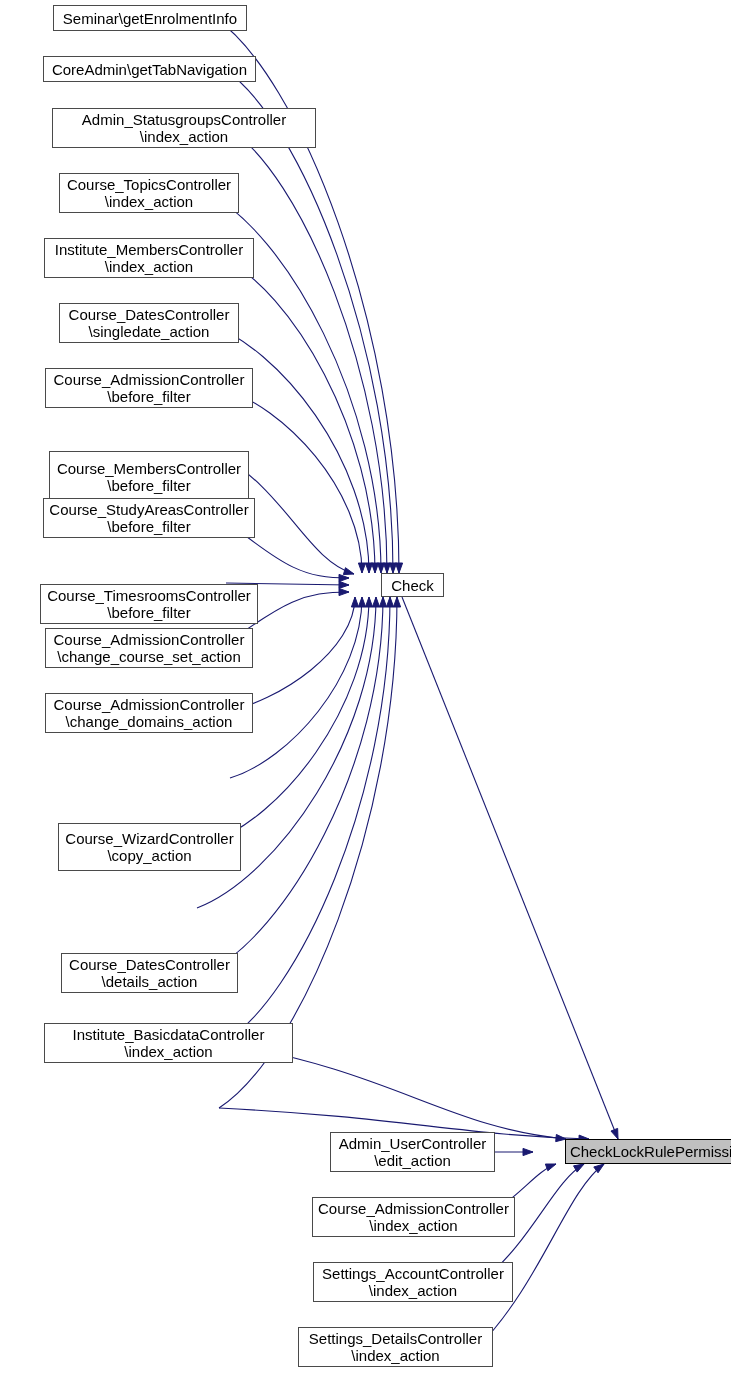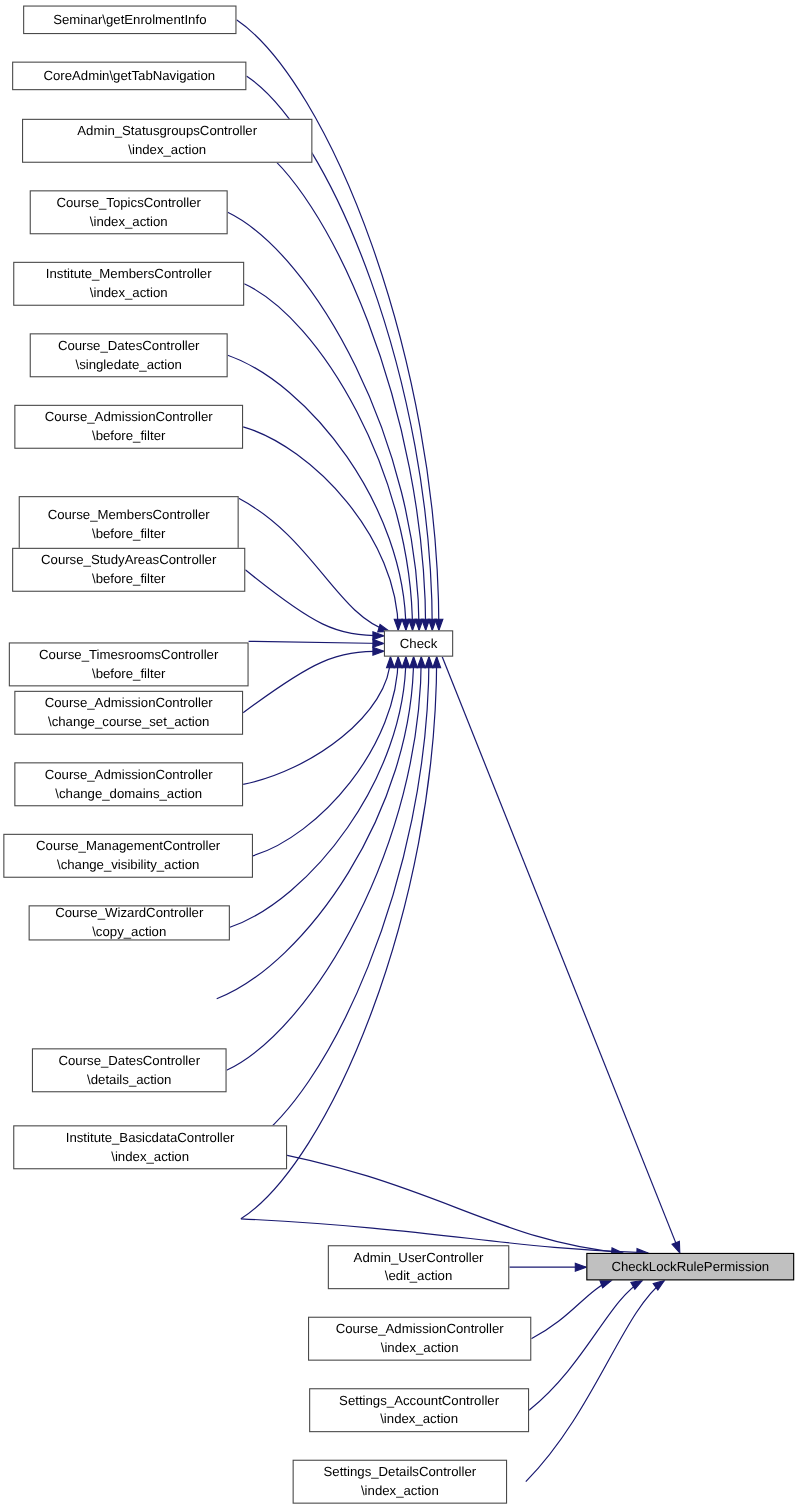--- a/index.html
+++ b/index.html
@@ -14,25 +14,26 @@
   .node {
     position:absolute;
     box-sizing:border-box;
     background:var(--node-fill,#ffffff);
     border:1.5px solid var(--node-border,#4a4a4a);
     display:flex;
     flex-direction:column;
     justify-content:center;
     align-items:center;
     text-align:left;
-    font-size:12px;
+    font-size:15px;
     line-height:17px;
     color:var(--text,#000000);
     white-space:nowrap;
     z-index:2;
+    margin-left:32px;
   }
   .node.highlight {
     background:var(--hl-fill,#c0c0c0);
     border-color:var(--hl-border,#000000);
   }
   .node .nl { pointer-events:none; }
 </style>
 </head>
 <body>
 
@@ -142,26 +143,22 @@
   <div class="node" style="left:13px;top:628px;width:208px;height:40px">
     <div class="nl">Course_AdmissionController</div>
     <div class="nl">\change_course_set_action</div>
   </div>
 
   <div class="node" style="left:13px;top:693px;width:208px;height:40px">
     <div class="nl">Course_AdmissionController</div>
     <div class="nl">\change_domains_action</div>
   </div>
 
-  <div class="node" style="left:3px;top:758px;width:227px;height:40px">
-    <div class="nl">Course_ManagementController</div>
-    <div class="nl">\change_visibility_action</div>
-  </div>
-
-  <div class="node" style="left:26px;top:823px;width:183px;height:32px">
+
+  <div class="node" style="left:26px;top:823px;width:183px;height:48px">
     <div class="nl">Course_WizardController</div>
     <div class="nl">\copy_action</div>
   </div>
 
 
   <div class="node" style="left:29px;top:953px;width:177px;height:40px">
     <div class="nl">Course_DatesController</div>
     <div class="nl">\details_action</div>
   </div>
 

